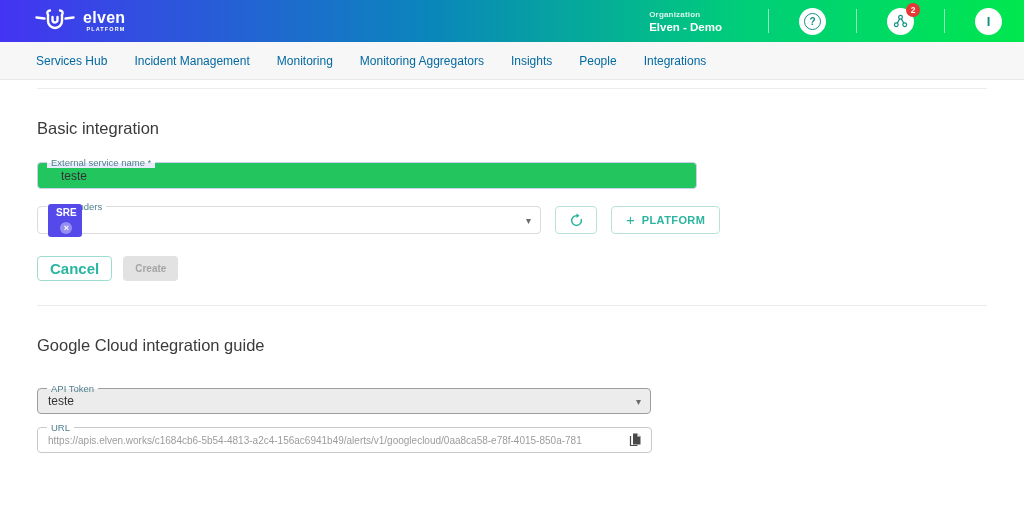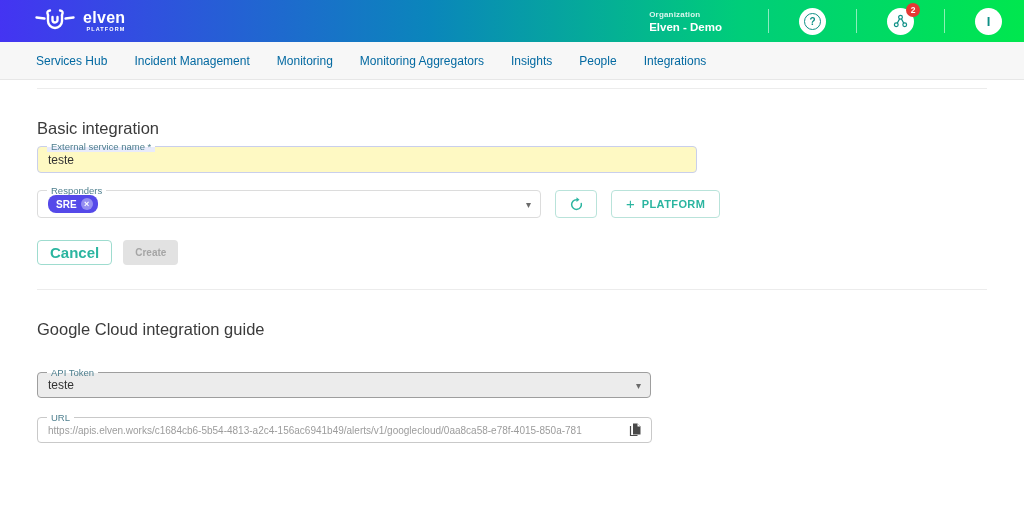--- a/index.html
+++ b/index.html
@@ -40,27 +40,27 @@
   .sec-title { font-size:16.5px; font-weight:500; color:#3b3b3b; margin-top:30px; }
 
   .field { position:relative; border:1px solid #ccc; border-radius:4px; background:#fff; }
   .flabel { position:absolute; top:-5px; left:9px; font-size:9.5px; line-height:10px;
             color:#4e7f8e; padding:0 4px; background:#fff; white-space:nowrap; }
   .fvalue { position:absolute; inset:0; display:flex; align-items:center; padding:0 10px;
             font-size:12px; color:#333; }
   .field input { width:100%; height:100%; border:0; background:transparent; outline:none;
                  font-family:"Liberation Sans", sans-serif; font-size:12px; color:#333; padding:0 10px; }
 
-  .f-name { margin-top:8px; width:660px; height:27px; background:#fef9c3; border-color:#c9cfec; }
+  .f-name { margin-top:24px; width:660px; height:27px; background:#22c55e; border-color:#c9cfec;padding-left:13px; }
   .f-name .flabel { background:linear-gradient(#fff 50%, #e8ebfb 50%); }
 
   .row-resp { display:flex; margin-top:17px; gap:14px; align-items:stretch; }
   .f-resp { width:504px; height:28px; border-color:#dcdcdc; }
   .chip { display:inline-flex; align-items:center; gap:4px; background:#5549e9; color:#fff;
-          border-radius:8px; font-size:10px; font-weight:bold; padding:3px 5px 3px 8px; cursor:pointer; }
+          border-radius:3px; font-size:10px; font-weight:bold; padding:3px 5px 3px 8px; cursor:pointer;flex-direction:column; }
   .chip-x { width:12px; height:12px; border-radius:50%; background:rgba(255,255,255,.38);
             display:flex; align-items:center; justify-content:center; font-size:9px; color:#fff; cursor:pointer; }
   .dd-arrow { position:absolute; right:9px; top:50%; transform:translateY(-50%);
               font-size:10px; color:#6b6b6b; cursor:pointer; }
 
   .btn-icon { width:42px; height:28px; border:1px solid #b9e3da; border-radius:4px; background:#fff;
               display:flex; align-items:center; justify-content:center; cursor:pointer; }
   .btn-add { height:28px; border:1px solid #b9e3da; border-radius:4px; background:#fff;
              display:flex; align-items:center; justify-content:center; gap:7px; padding:0 14px;
              color:#2bb5a0; cursor:pointer; }
@@ -71,21 +71,21 @@
   .btn-cancel { height:25px; padding:0 12px; border:1px solid #9edccf; border-radius:4px; background:#fff;
                 color:#2bb5a0; font-size:15px; font-weight:bold; display:flex; align-items:center; cursor:pointer; }
   .btn-create { height:25px; padding:0 12px; border:0; border-radius:4px; background:#e2e2e2;
                 color:#a5a5a5; font-size:10px; font-weight:bold; display:flex; align-items:center; }
 
   .hr2 { border:0; border-top:1px solid #ececec; margin-top:24px; }
   .caption { font-size:12.5px; color:#4f4f4f; margin-top:15px; }
 
   .f-token { margin-top:33px; width:614px; height:26px; background:#ececec; border-color:#9e9e9e; }
   .f-token .flabel { background:linear-gradient(#fff 50%, #ececec 50%); }
-  .f-url { margin-top:19px; width:615px; height:26px; border-color:#c9c9c9; }
+  .f-url { margin-top:13px; width:615px; height:26px; border-color:#c9c9c9; }
   .f-url input { font-size:10px; color:#9c9c9c; padding-right:40px; }
   .copy-btn { position:absolute; right:9px; top:50%; transform:translateY(-50%); cursor:pointer;
               display:flex; align-items:center; }
 </style>
 </head>
 <body>
 
 <div class="header">
   <div class="logo">
     <svg class="logo-mark" width="42" height="26" viewBox="0 0 42 26">

